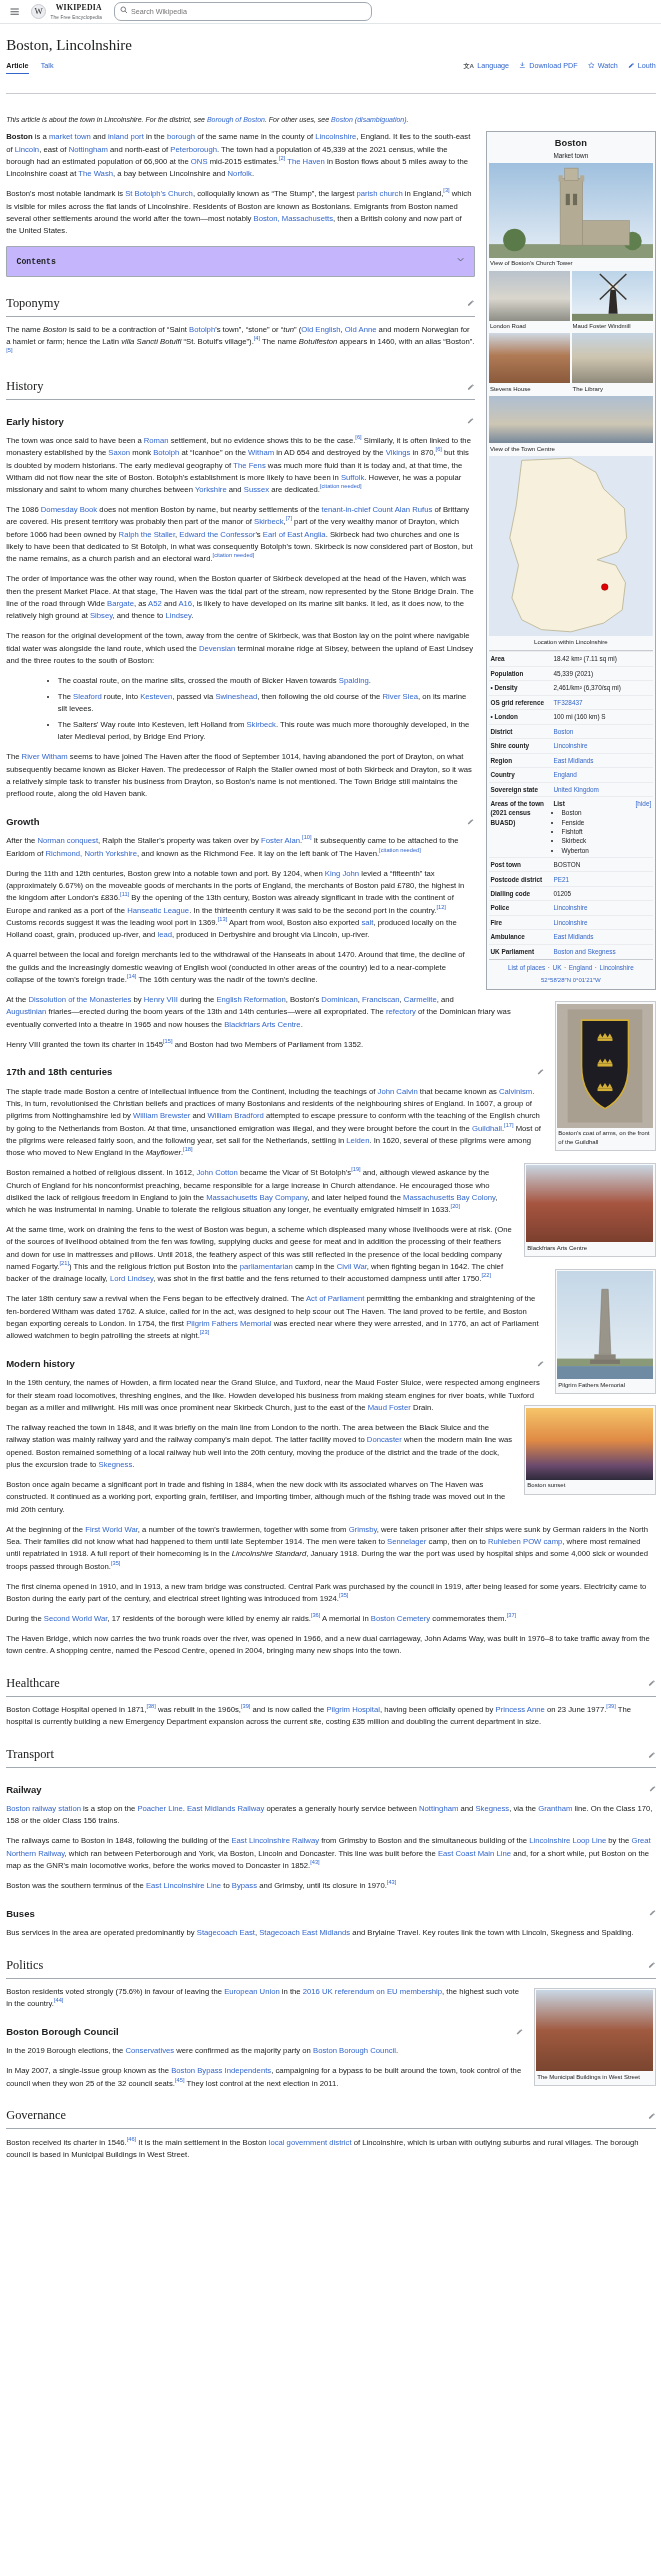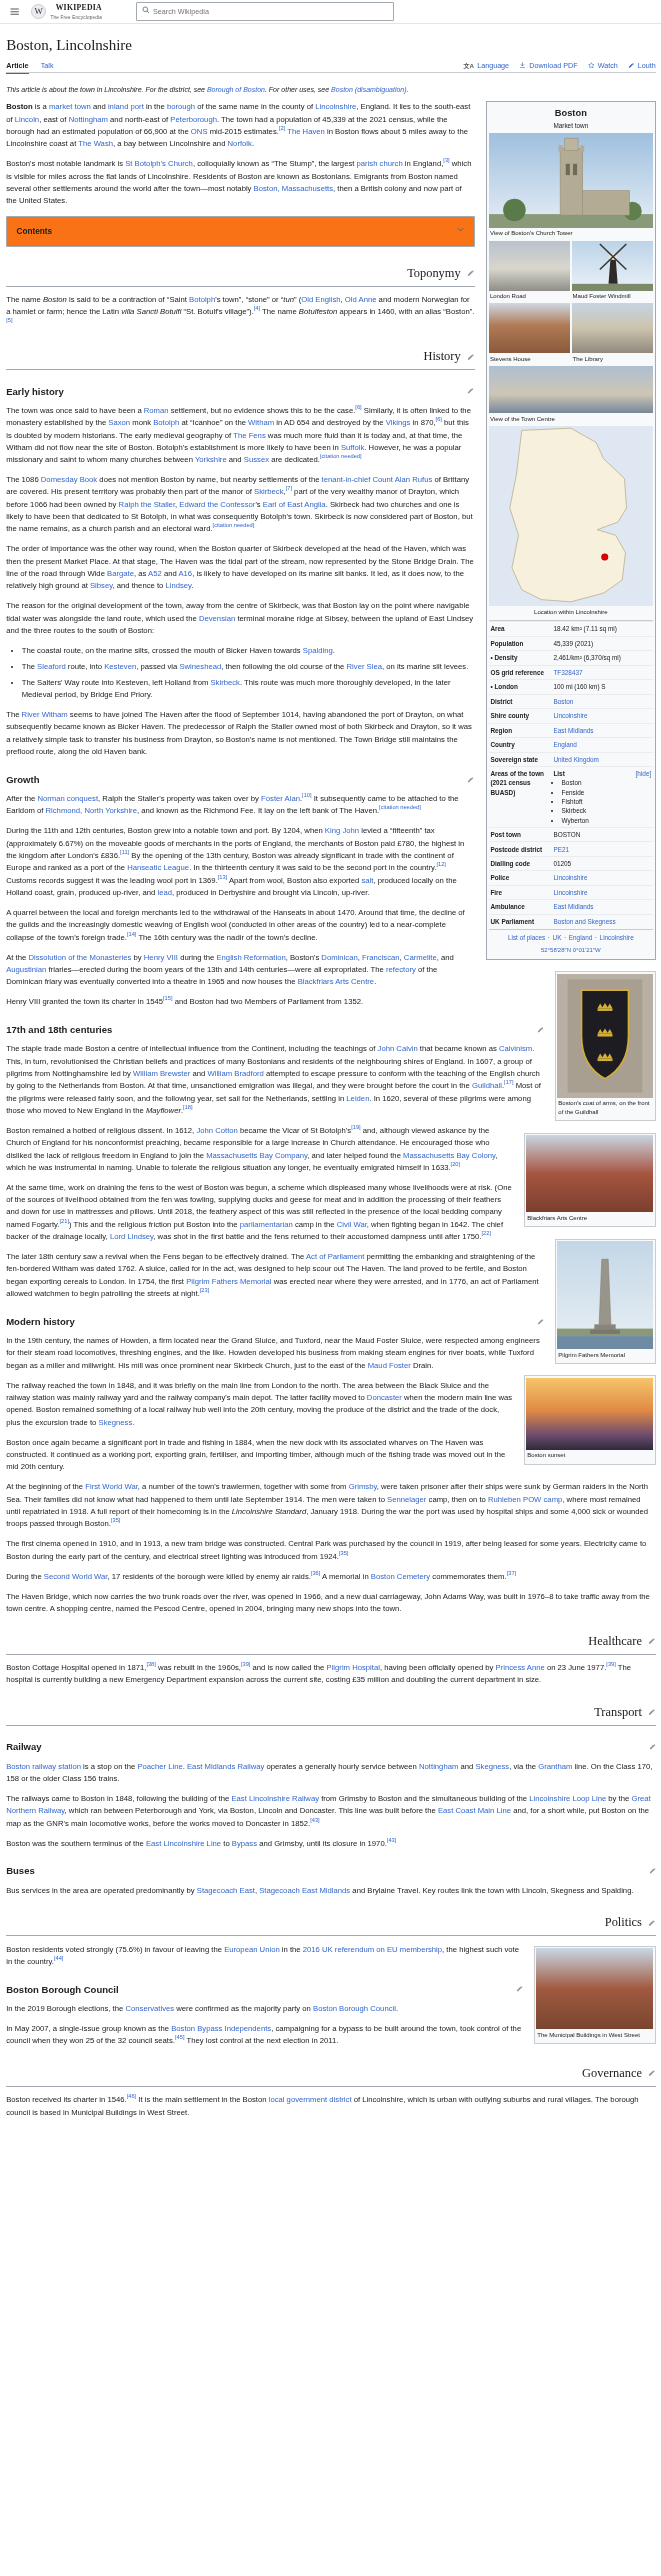--- a/index.html
+++ b/index.html
@@ -9,44 +9,44 @@
   sup { font-size:5.7px; line-height:0; color:#3366cc; }
   i { font-style:italic; }
 
   
   .topbar { display:flex; align-items:center; gap:8.2px; height:24px; padding:0 7.2px; border-bottom:0.5px solid #e3e6e8; }
   .iconbtn { background:none; border:none; cursor:pointer; display:flex; align-items:center; justify-content:center; padding:3.1px; }
   .logo { display:flex; align-items:center; gap:4.1px; cursor:pointer; }
   .globe { width:15.5px; height:15.5px; border-radius:50%; background:#ecedf0; border:0.5px solid #c9ccd1; display:flex; align-items:center; justify-content:center; font-family:"Liberation Serif","DejaVu Serif",serif; font-size:8.8px; color:#333; }
   .wordmark .t1 { font-family:"Liberation Serif","DejaVu Serif",serif; font-size:7.7px; font-weight:bold; letter-spacing:0.3px;text-align:right; }
   .wordmark .t2 { font-size:4.6px; color:#54595d; letter-spacing:0.2px; }
-  .searchbox { flex:0 1 258px; display:flex; align-items:center; gap:3.6px; border:0.5px solid #a2a9b1; border-radius:1px; padding:2.6px 4.6px; background:#fff; margin-left:26px; }
+  .searchbox { flex:0 1 258px; display:flex; align-items:center; gap:3.6px; border:0.5px solid #a2a9b1; border-radius:7px; padding:2.6px 4.6px; background:#fff; margin-left:4px; }
   .searchbox input { border:none; outline:none; flex:1; font-size:7.2px; color:#202122; font-family:inherit; }
 
   
   .content { padding:3.1px 6.2px 82px; }
   h1 { font-family:"Liberation Serif","DejaVu Serif",serif; font-weight:normal; font-size:15px; margin:6.2px 0 3.1px; }
-  .tabsrow { display:flex; justify-content:space-between; align-items:center; border-bottom:0.5px solid #c8ccd1; padding-bottom:0; margin-bottom:11px; font-size:7.2px; }
+  .tabsrow { display:flex; justify-content:space-between; align-items:center; border-bottom:0.5px solid #c8ccd1; padding-bottom:21px; margin-bottom:20px; font-size:7.2px; }
   .tabs a { margin-right:10.3px; }
   .tab-article { color:#202122; font-weight:bold; border-bottom:1px solid #36c; padding-bottom:2.6px; }
   .tools { display:flex; gap:10.3px; align-items:center; }
   .tool { display:flex; gap:3.1px; align-items:center; color:#3366cc; }
   .langglyph { font-size:6.2px; font-weight:bold; color:#54595d; }
   .hatnote { font-style:italic; font-size:7px; margin:2.1px 0 6.2px; }
   p { margin:0 0 7.7px; }
   ul.flow { margin:0 0 7.7px 15.5px; }
-  ul.flow li { margin-bottom:3.6px; }
-
-  
-  h2.sec { font-family:"Liberation Serif","DejaVu Serif",serif; font-weight:normal; font-size:12.4px; border-bottom:0.5px solid #a2a9b1; margin:16.5px 0 7.2px; padding-bottom:2.1px; display:flex; justify-content:flex-end; align-items:center; overflow:hidden; }
+  ul.flow li { margin-bottom:3.6px;margin-left:36px; }
+
+  
+  h2.sec { font-family:"Liberation Serif","DejaVu Serif",serif; font-weight:normal; font-size:12.4px; border-bottom:0.5px solid #a2a9b1; margin:16.5px 0 7.2px; padding-bottom:2.1px; display:flex; justify-content:space-between; align-items:center; overflow:hidden; }
   h3.sub { font-size:9.5px; font-weight:bold; margin:13.4px 0 6.2px; display:flex; justify-content:space-between; align-items:center; overflow:hidden; }
   .pencil { flex:none; opacity:.8; cursor:pointer; margin-left:6.2px; }
 
   
-  .contents-box { border:0.5px solid #a2a9b1; background:#f97316; border-radius:1px; padding:8.2px 9.3px; margin:8.2px 0 11.3px; display:flex; justify-content:space-between; align-items:center; overflow:hidden; cursor:pointer; }
+  .contents-box { border:0.5px solid #a2a9b1; background:#c4b5fd; border-radius:1px; padding:8.2px 9.3px; margin:8.2px 0 11.3px; display:flex; justify-content:space-between; align-items:center; overflow:hidden; cursor:pointer;font-family:Liberation Mono, monospace; }
   .contents-box .lbl { font-weight:bold; font-size:8.2px; }
 
   
   .infobox { float:right; width:170px; margin:0 0 9.3px 11.3px; border:0.5px solid #a2a9b1; background:#f8f9fa; padding:2.1px; font-size:6.4px; line-height:1.45; }
   .ib-title { text-align:center; font-size:9.3px; font-weight:bold; padding:2.6px 0 0.5px; }
   .ib-sub { text-align:center; padding-bottom:2.6px; }
   figure { margin:0; }
   figcaption { font-size:6px; padding:1.5px 1px 2.6px; }
   .ph { width:100%; display:block; }
   .ib-grid { display:grid; grid-template-columns:1fr 1fr; column-gap:1.5px; }

